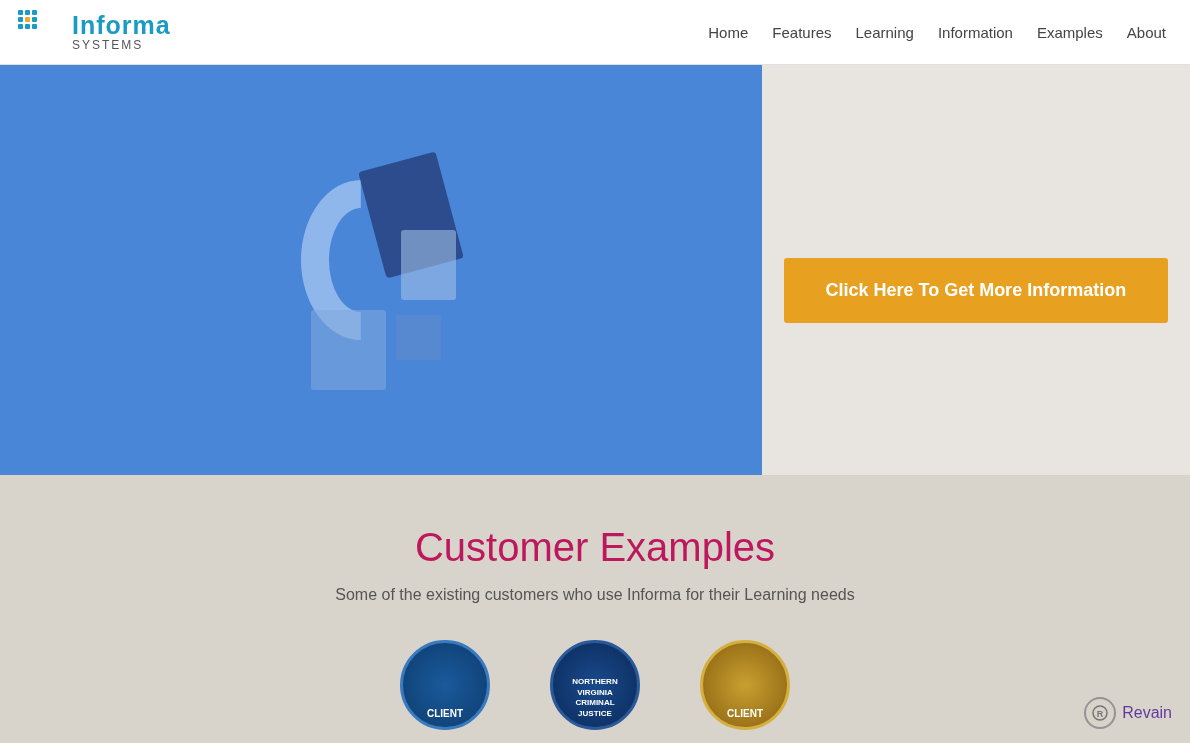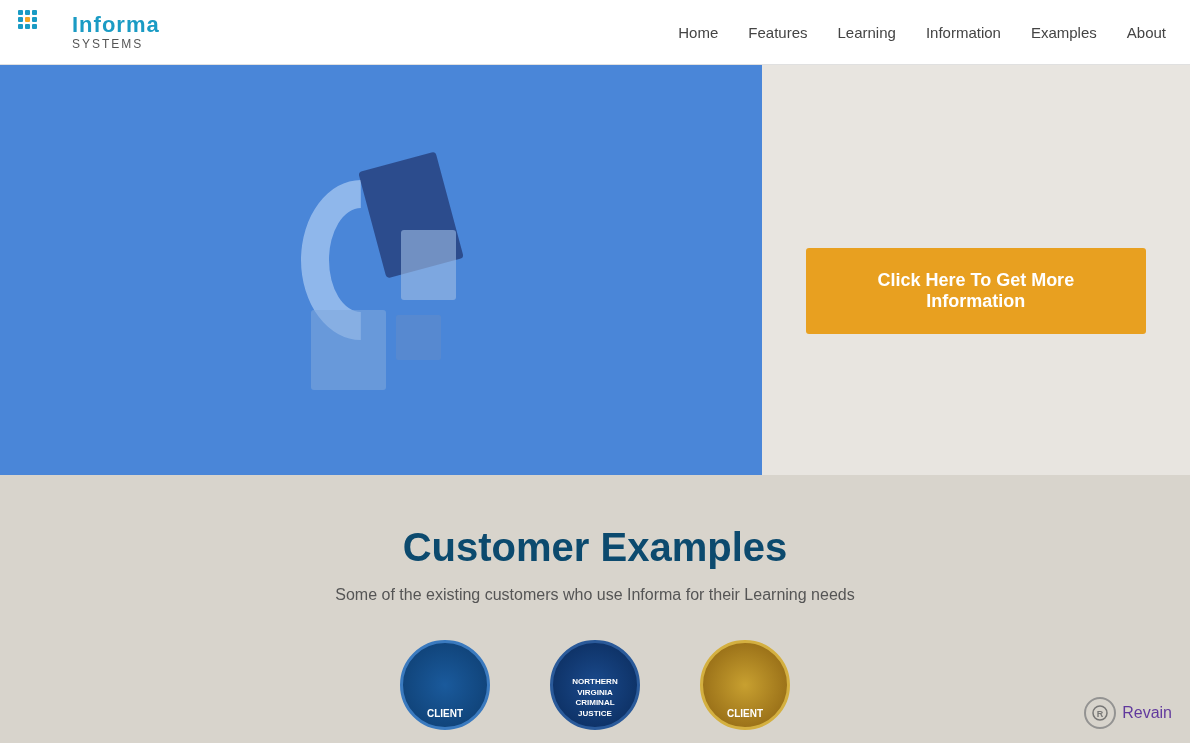--- a/index.html
+++ b/index.html
@@ -37,37 +37,37 @@
       height: 48px;
     }
 
     .logo-text {
       display: flex;
       flex-direction: column;
       line-height: 1.1;
     }
 
     .logo-informa {
-      font-size: 22px;
+      font-size: 25px;
       font-weight: bold;
       color: #1a9bc4;
       letter-spacing: 1px;
       text-align: center;
     }
 
     .logo-systems {
       font-size: 12px;
       color: #555;
       letter-spacing: 2px;
       text-transform: uppercase;
     }
 
     nav {
       display: flex;
-      gap: 30px;
+      gap: 24px;
       align-items: flex-start;
     }
 
     nav a {
       text-decoration: none;
       color: #444;
       font-size: 15px;
       font-weight: 500;
     }
 
@@ -158,35 +158,35 @@
     .cta-button {
       background-color: #e8a020;
       color: #fff;
       border: none;
       padding: 22px 20px;
       font-size: 18px;
       font-weight: bold;
       cursor: pointer;
       border-radius: 3px;
       text-align: center;
-      width: 340px;
+      width: 384px;
       margin-top: 41px;
     }
 
     
     .customer-section {
       background-color: #d8d4cc;
       padding: 50px 20px 30px 20px;
       text-align: center;
     }
 
     .customer-section h2 {
       font-size: 40px;
-      color: #0c4a6e;
-      font-weight: 700;
+      color: #be185d;
+      font-weight: 400;
       margin-bottom: 16px;
     }
 
     .customer-section p {
       font-size: 16px;
       color: #555;
       margin-bottom: 36px;
     }
 
     .customer-logos {

